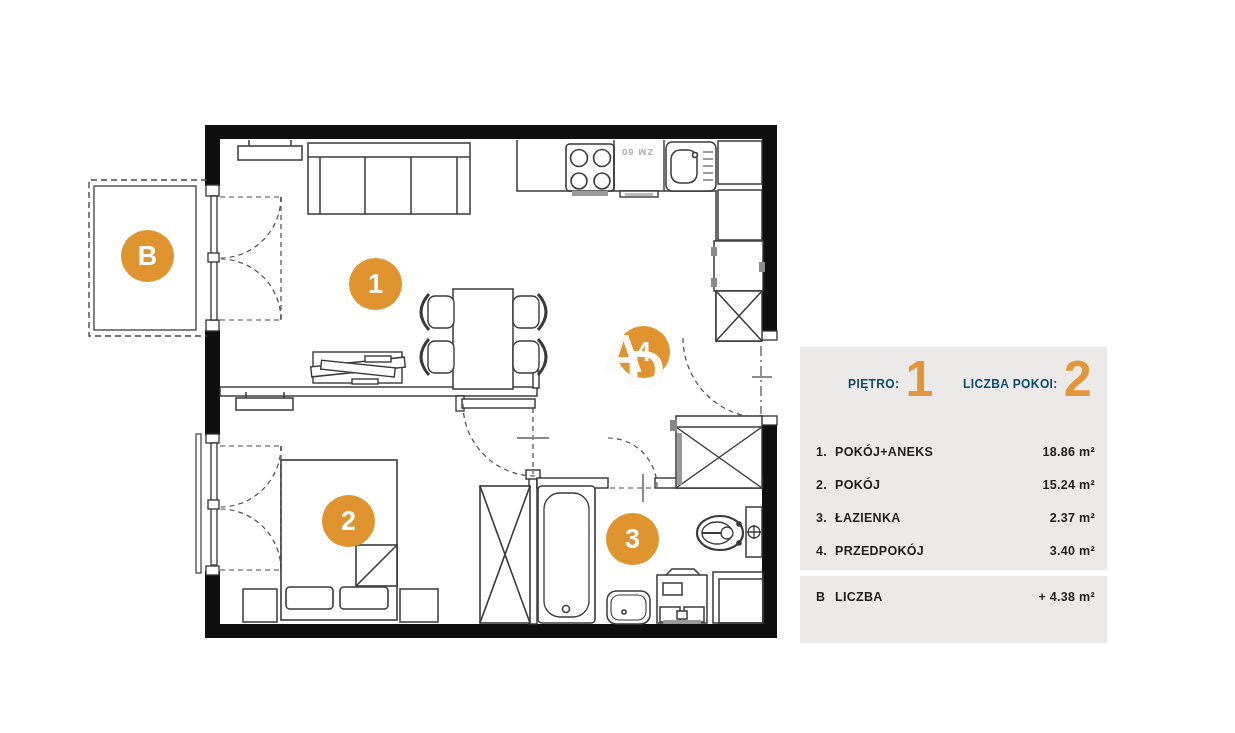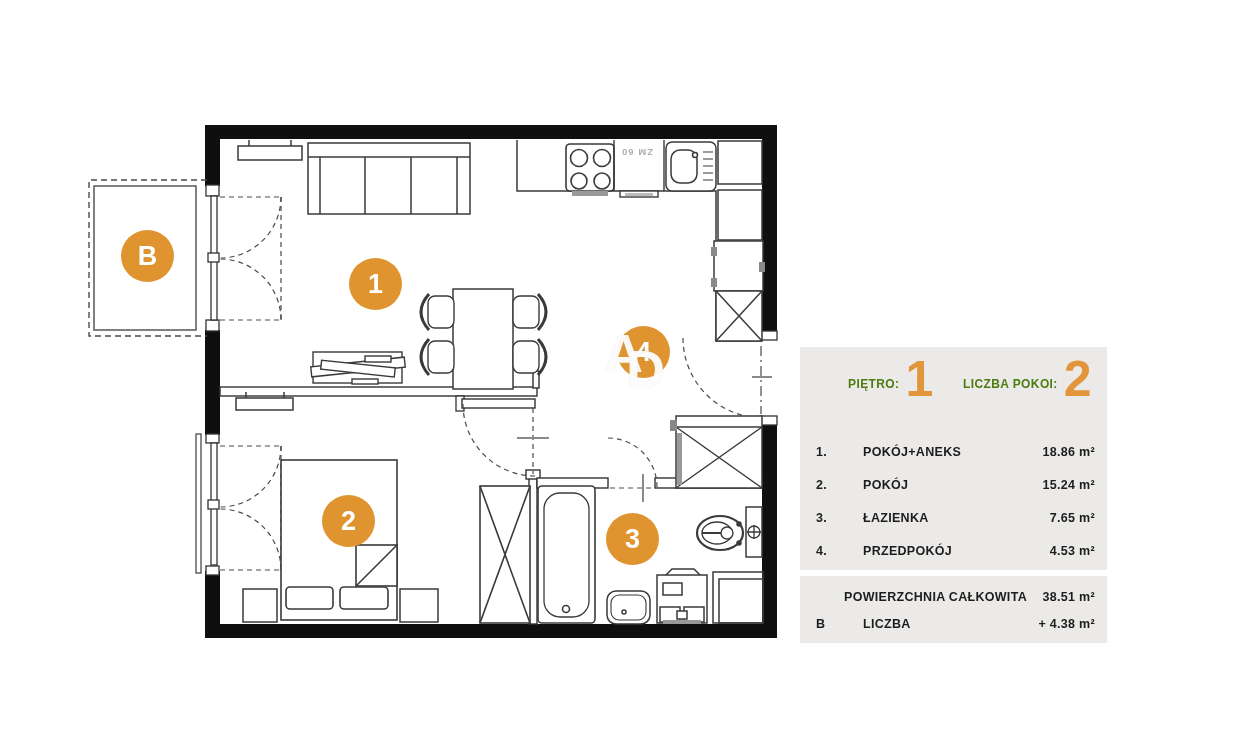--- a/index.html
+++ b/index.html
@@ -36,27 +36,27 @@
   }
 
   
   .panel{position:absolute;background:#EBEAE8;}
   #panel-main{left:800px;top:347px;width:307px;height:223px;}
   #panel-total{left:800px;top:576px;width:307px;height:67px;}
 
   .head-group{position:absolute;top:12px;display:flex;align-items:flex-end;}
   #head-floor{left:48px;}
   #head-rooms{left:163px;}
-  .head-label{font-size:12px;font-weight:800;color:#4d7c0f;letter-spacing:.4px;margin:0 6px 9px 0;}
+  .head-label{font-size:12px;font-weight:800;color:#0c4a6e;letter-spacing:.4px;margin:0 6px 9px 0;}
   .head-digit{font-size:50px;font-weight:800;color:#E2953B;line-height:.82;}
 
   .rows{position:absolute;left:16px;right:12px;top:88px;}
   .legend-row{display:flex;align-items:center;height:33px;font-size:12.5px;font-weight:700;color:#1d1d1d;letter-spacing:.3px;}
   .row-num{width:19px;}
-  .row-name{flex:1;margin-left:28px;}
+  .row-name{flex:1;}
   .row-area{text-align:left;}
 
   .rows-total{position:absolute;left:16px;right:12px;top:7px;}
   .rows-total .legend-row{height:27px;}
 </style>
 </head>
 <body>
 
 <div class="stage">
 
@@ -305,36 +305,32 @@
         <span class="row-area">18.86 m²</span>
       </div>
       <div class="legend-row">
         <span class="row-num">2.</span>
         <span class="row-name">POKÓJ</span>
         <span class="row-area">15.24 m²</span>
       </div>
       <div class="legend-row">
         <span class="row-num">3.</span>
         <span class="row-name">ŁAZIENKA</span>
-        <span class="row-area">7.65 m²</span>
+        <span class="row-area">2.37 m²</span>
       </div>
       <div class="legend-row">
         <span class="row-num">4.</span>
         <span class="row-name">PRZEDPOKÓJ</span>
-        <span class="row-area">4.53 m²</span>
+        <span class="row-area">3.40 m²</span>
       </div>
     </div>
   </div>
 
   <div class="panel" id="panel-total">
     <div class="rows-total">
-      <div class="legend-row">
-        <span class="row-name">POWIERZCHNIA CAŁKOWITA</span>
-        <span class="row-area">38.51 m²</span>
-      </div>
       <div class="legend-row">
         <span class="row-num">B</span>
         <span class="row-name">LICZBA</span>
         <span class="row-area">+ 4.38 m²</span>
       </div>
     </div>
   </div>
 
 </div>
 

